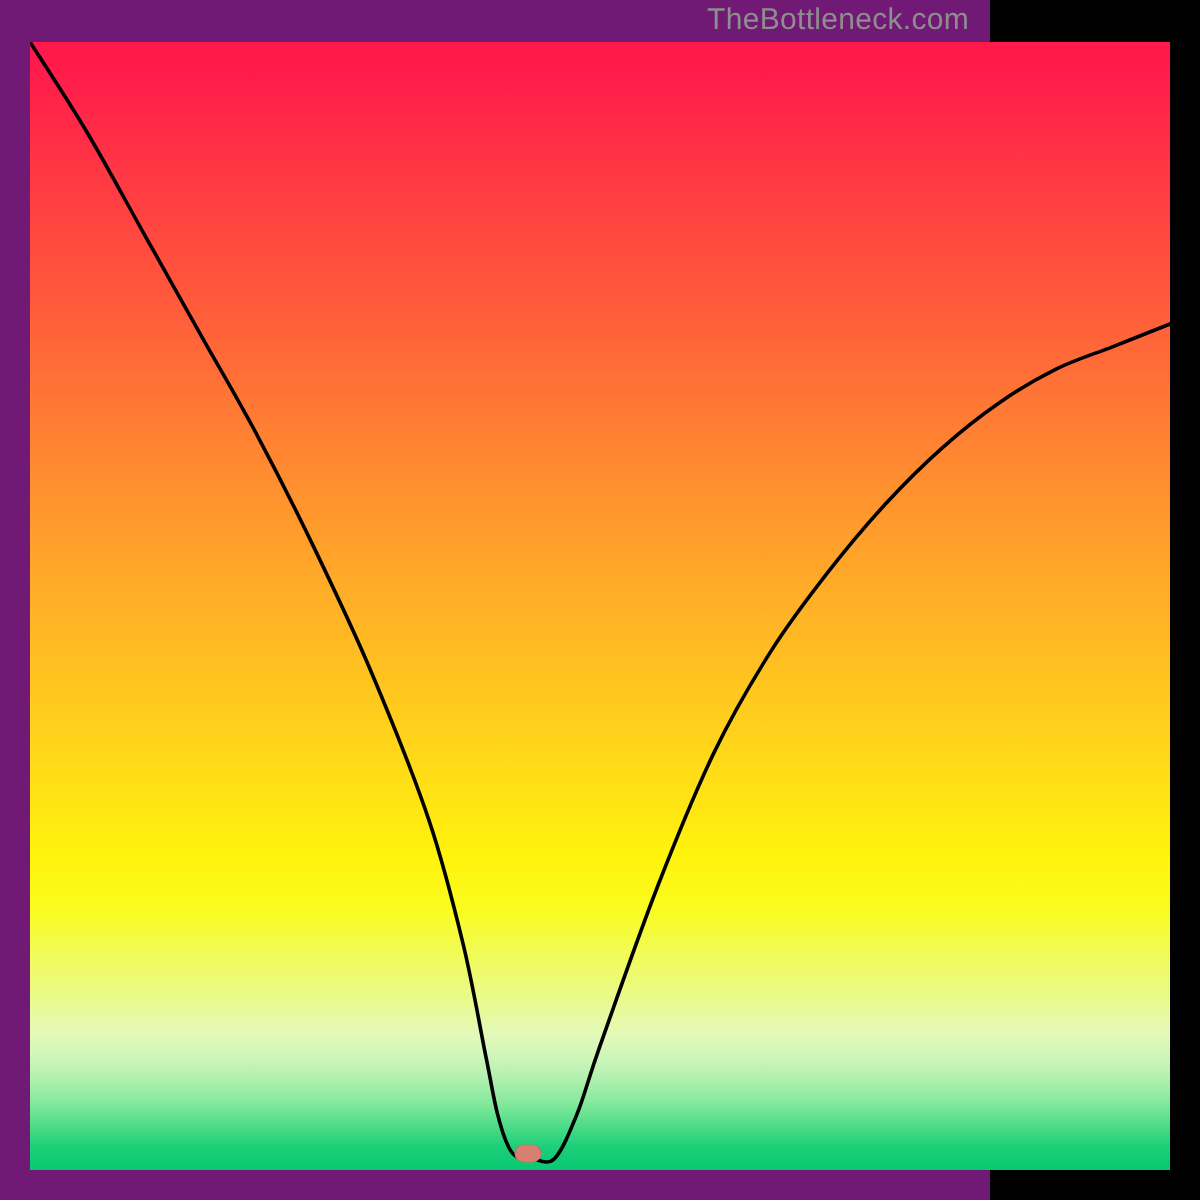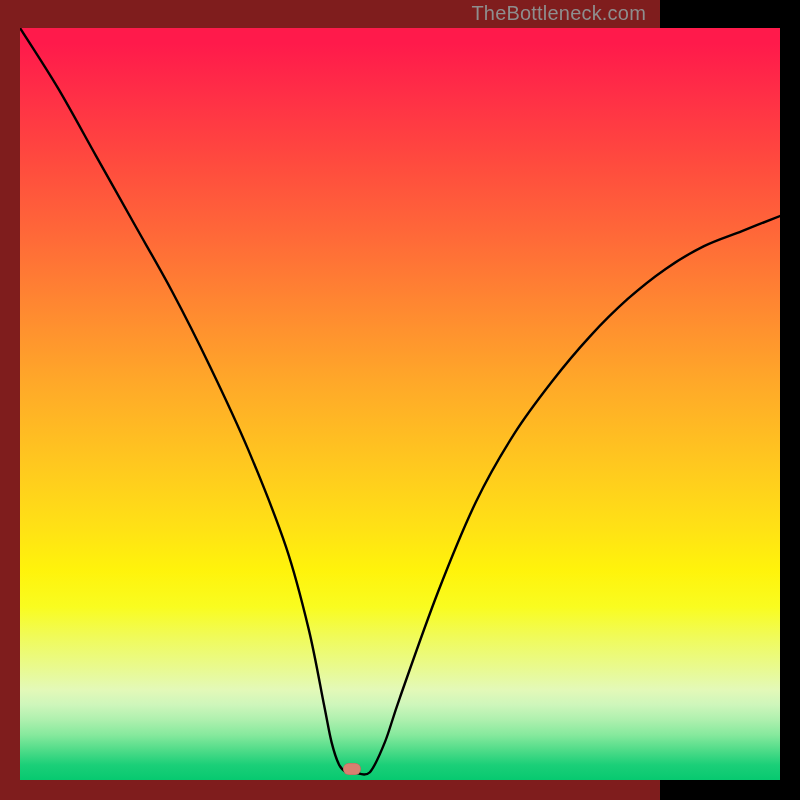--- a/index.html
+++ b/index.html
@@ -8,21 +8,21 @@
     width: 800px;
     height: 800px;
     background: #000000;
     font-family: Arial, Helvetica, sans-serif;
     overflow: hidden;
   }
   .frame {
     position: relative;
     width: 660px;
     height: 800px;
-    background: #7f1d1d;
+    background: #701a75;
   }
   .attrib {
     position: absolute;
     top: 2px;
     right: 14px;
     color: #8e8e8e;
     font-size: 20px;
     letter-spacing: 0.2px;
     user-select: none;
   }

